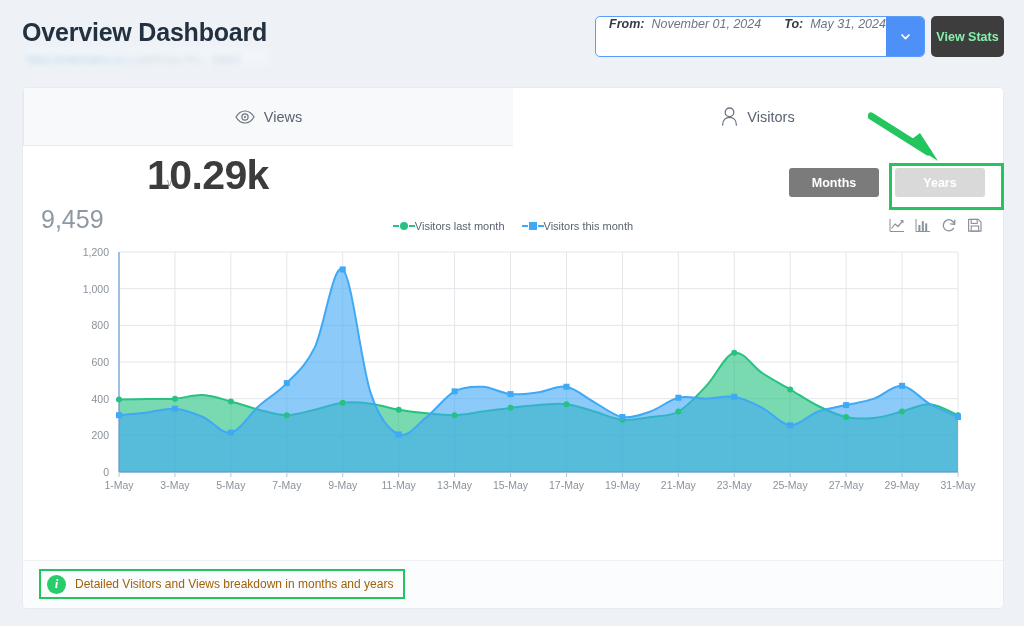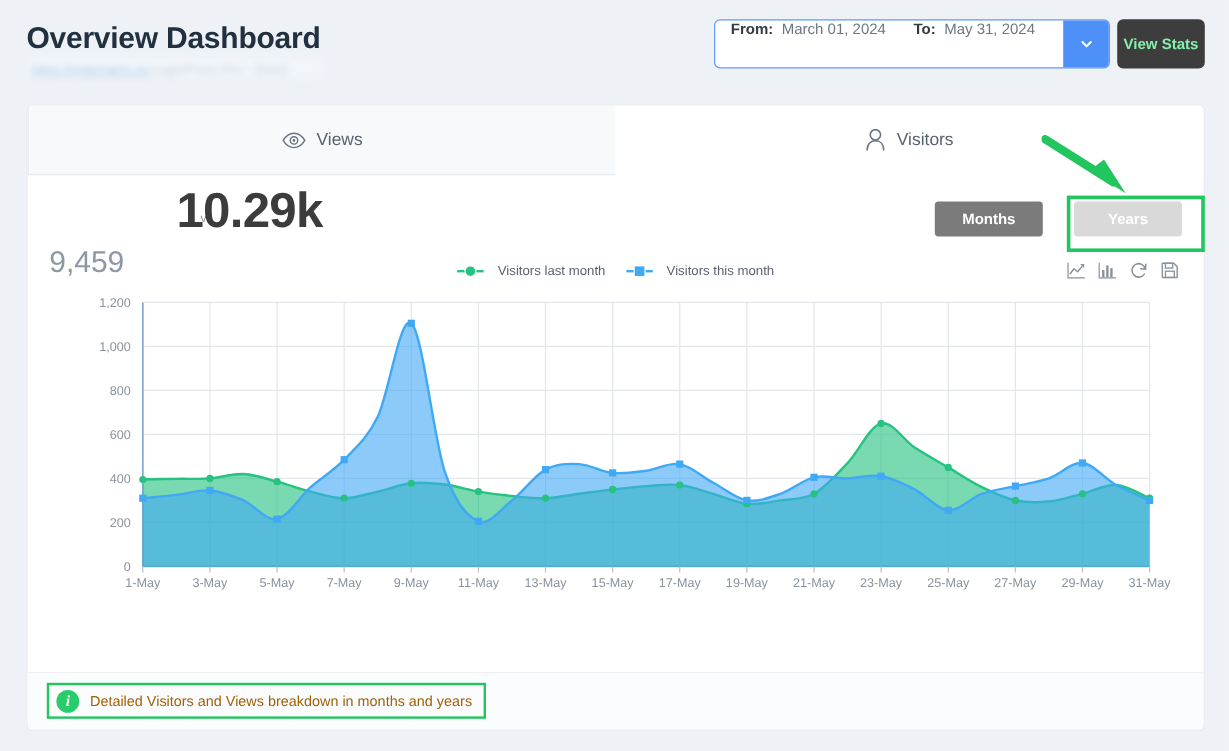--- a/index.html
+++ b/index.html
@@ -32,21 +32,21 @@
   }
   .subtitle-redacted span.lnk { color: #9fc2e0; text-decoration: underline; }
 
   
   .daterange {
     position: absolute; left: 595px; top: 16px;
     width: 330px; height: 41px;
     background: #ffffff;
     border: 1px solid #5b9cf8;
     border-radius: 5px;
-    display: flex; align-items: center;
+    display: flex; align-items: center; font-style: italic;
   }
   .dr-field { display: flex; align-items: baseline; height: 100%; }
   .dr-from { padding-left: 13px; }
   .dr-to { padding-left: 23px; }
   .dr-label { font-size: 12.5px; font-weight: bold; color: #333b45; }
   .dr-value { font-size: 12.5px; color: #6b7785; padding-left: 7px; }
   .dr-caret {
     position: absolute; right: 0; top: 0;
     width: 38px; height: 39px;
     background: #4d90f7;
@@ -96,39 +96,39 @@
     font-size: 25px; color: #8d98a4; margin-top: 40px;
   }
   .stat-vs {
     position: absolute; left: 104px; top: 31px;
     font-size: 10px; color: #8d98a4; margin-left: 40px;
   }
   .stat-curr {
     position: absolute; left: 124px; top: 6px;
     font-size: 41px; font-weight: bold; color: #3c3c3c; letter-spacing: -0.6px;
   }
-  .range-btns { position: absolute; right: 18px; top: 22px; display: flex; gap: 26px; }
+  .range-btns { position: absolute; right: 18px; top: 22px; display: flex; gap: 16px; }
   .range-btn {
     width: 90px; height: 29px;
     border: none; border-radius: 3px;
     font-family: "Liberation Sans", sans-serif;
     font-size: 12.5px; font-weight: bold;
     color: #ffffff; cursor: pointer;
   }
   .range-btn.on  { background: #7b7b7b; }
   .range-btn.off { background: #d9d9d9; }
 
   
   .legend-row { position: relative; height: 26px; }
   .legend {
     position: absolute; left: 0; right: 0; top: 2px;
     display: flex; justify-content: center; gap: 17px;
     font-size: 11px; color: #5a6370;
   }
-  .lg-item { display: flex; align-items: center; gap: 12px; }
+  .lg-item { display: flex; align-items: center; gap: 0; }
   .lg-mark { display: flex; align-items: center; }
   .lg-dash { width: 6px; height: 2px; display: inline-block; }
   .lg-dot { width: 8px; height: 8px; border-radius: 50%; display: inline-block; margin: 0 1px; }
   .lg-sq  { width: 8px; height: 8px; display: inline-block; margin: 0 1px; }
   .chart-tools {
     position: absolute; right: 20px; top: 0;
     display: flex; gap: 10px; align-items: center;
   }
   .chart-tools span { cursor: pointer; display: block; }
 
@@ -174,21 +174,21 @@
 
   <div class="header">
     <div class="page-title">Overview Dashboard</div>
     <div class="subtitle-redacted">
       <span class="lnk">https://mdomains.es</span><span>LoginPress Pro - SAAS</span>
     </div>
 
     <div class="daterange">
       <div class="dr-field dr-from">
         <span class="dr-label">From:</span>
-        <span class="dr-value">March 01, 2024</span>
+        <span class="dr-value">November 01, 2024</span>
       </div>
       <div class="dr-field dr-to">
         <span class="dr-label">To:</span>
         <span class="dr-value">May 31, 2024</span>
       </div>
       <div class="dr-caret">
         <svg width="13" height="13" viewBox="0 0 13 13">
           <path d="M3 5 L6.5 8.6 L10 5" fill="none" stroke="#ffffff" stroke-width="1.7" stroke-linecap="round" stroke-linejoin="round"></path>
         </svg>
       </div>

